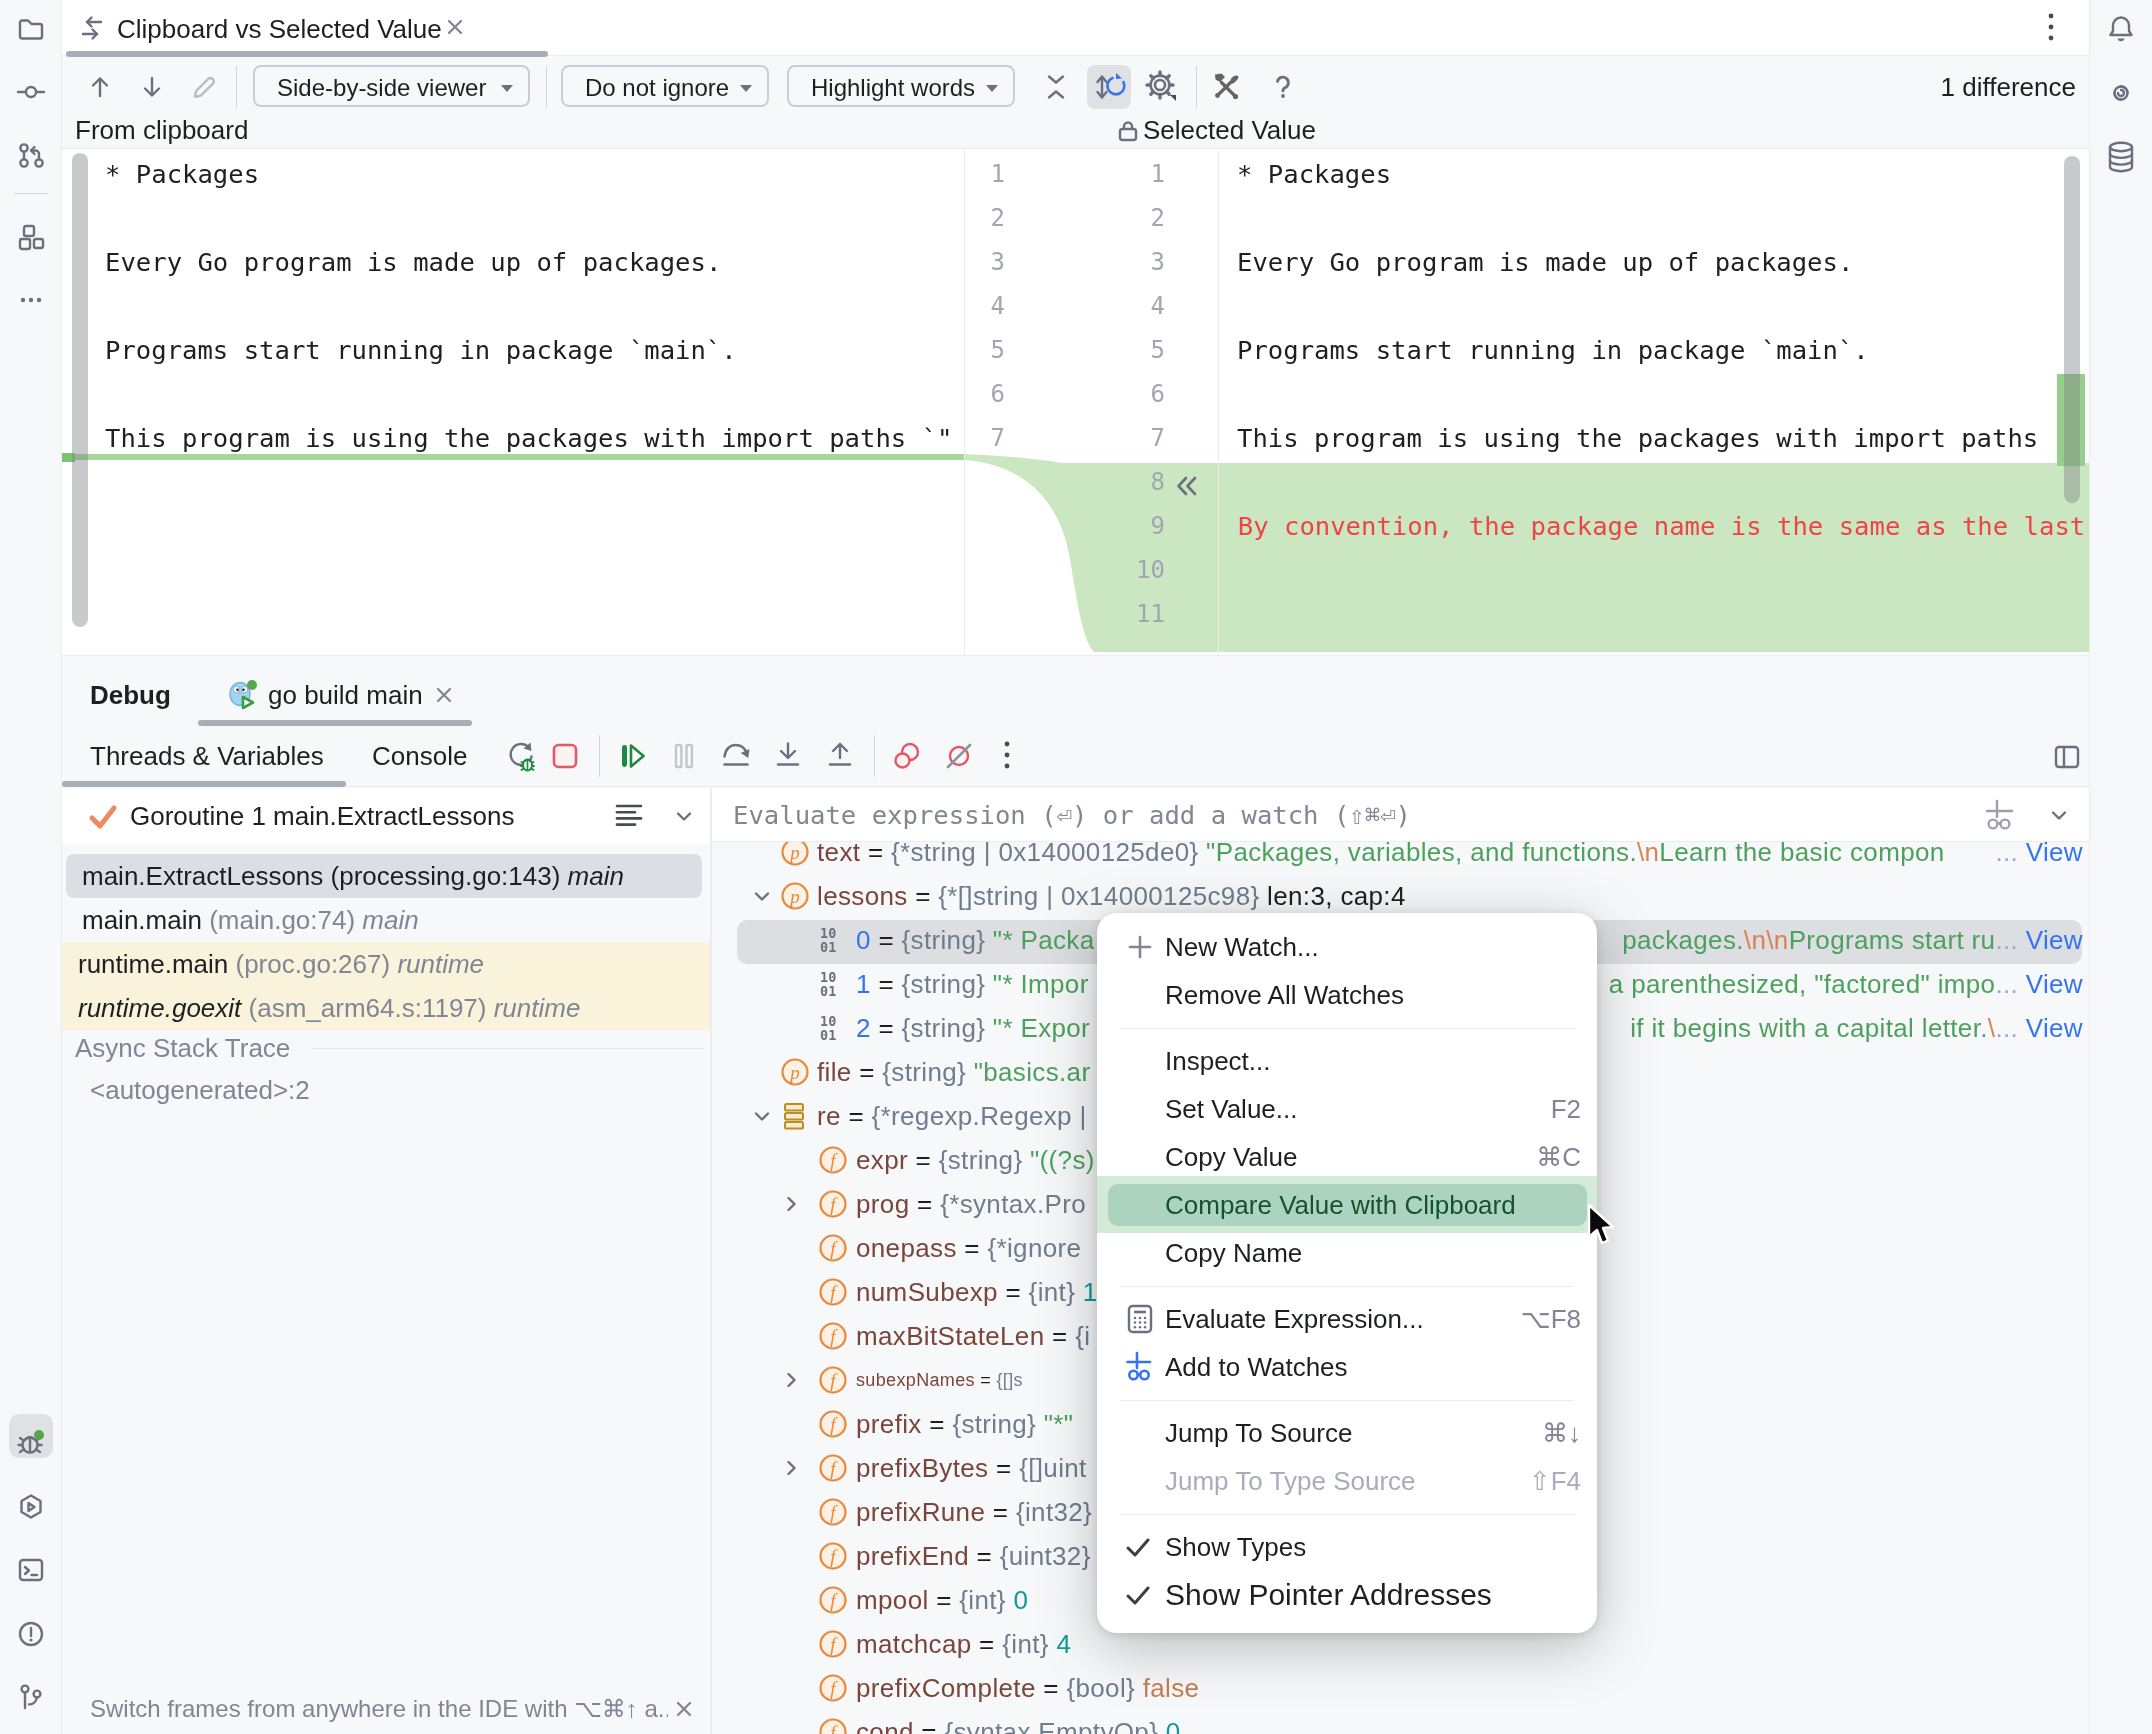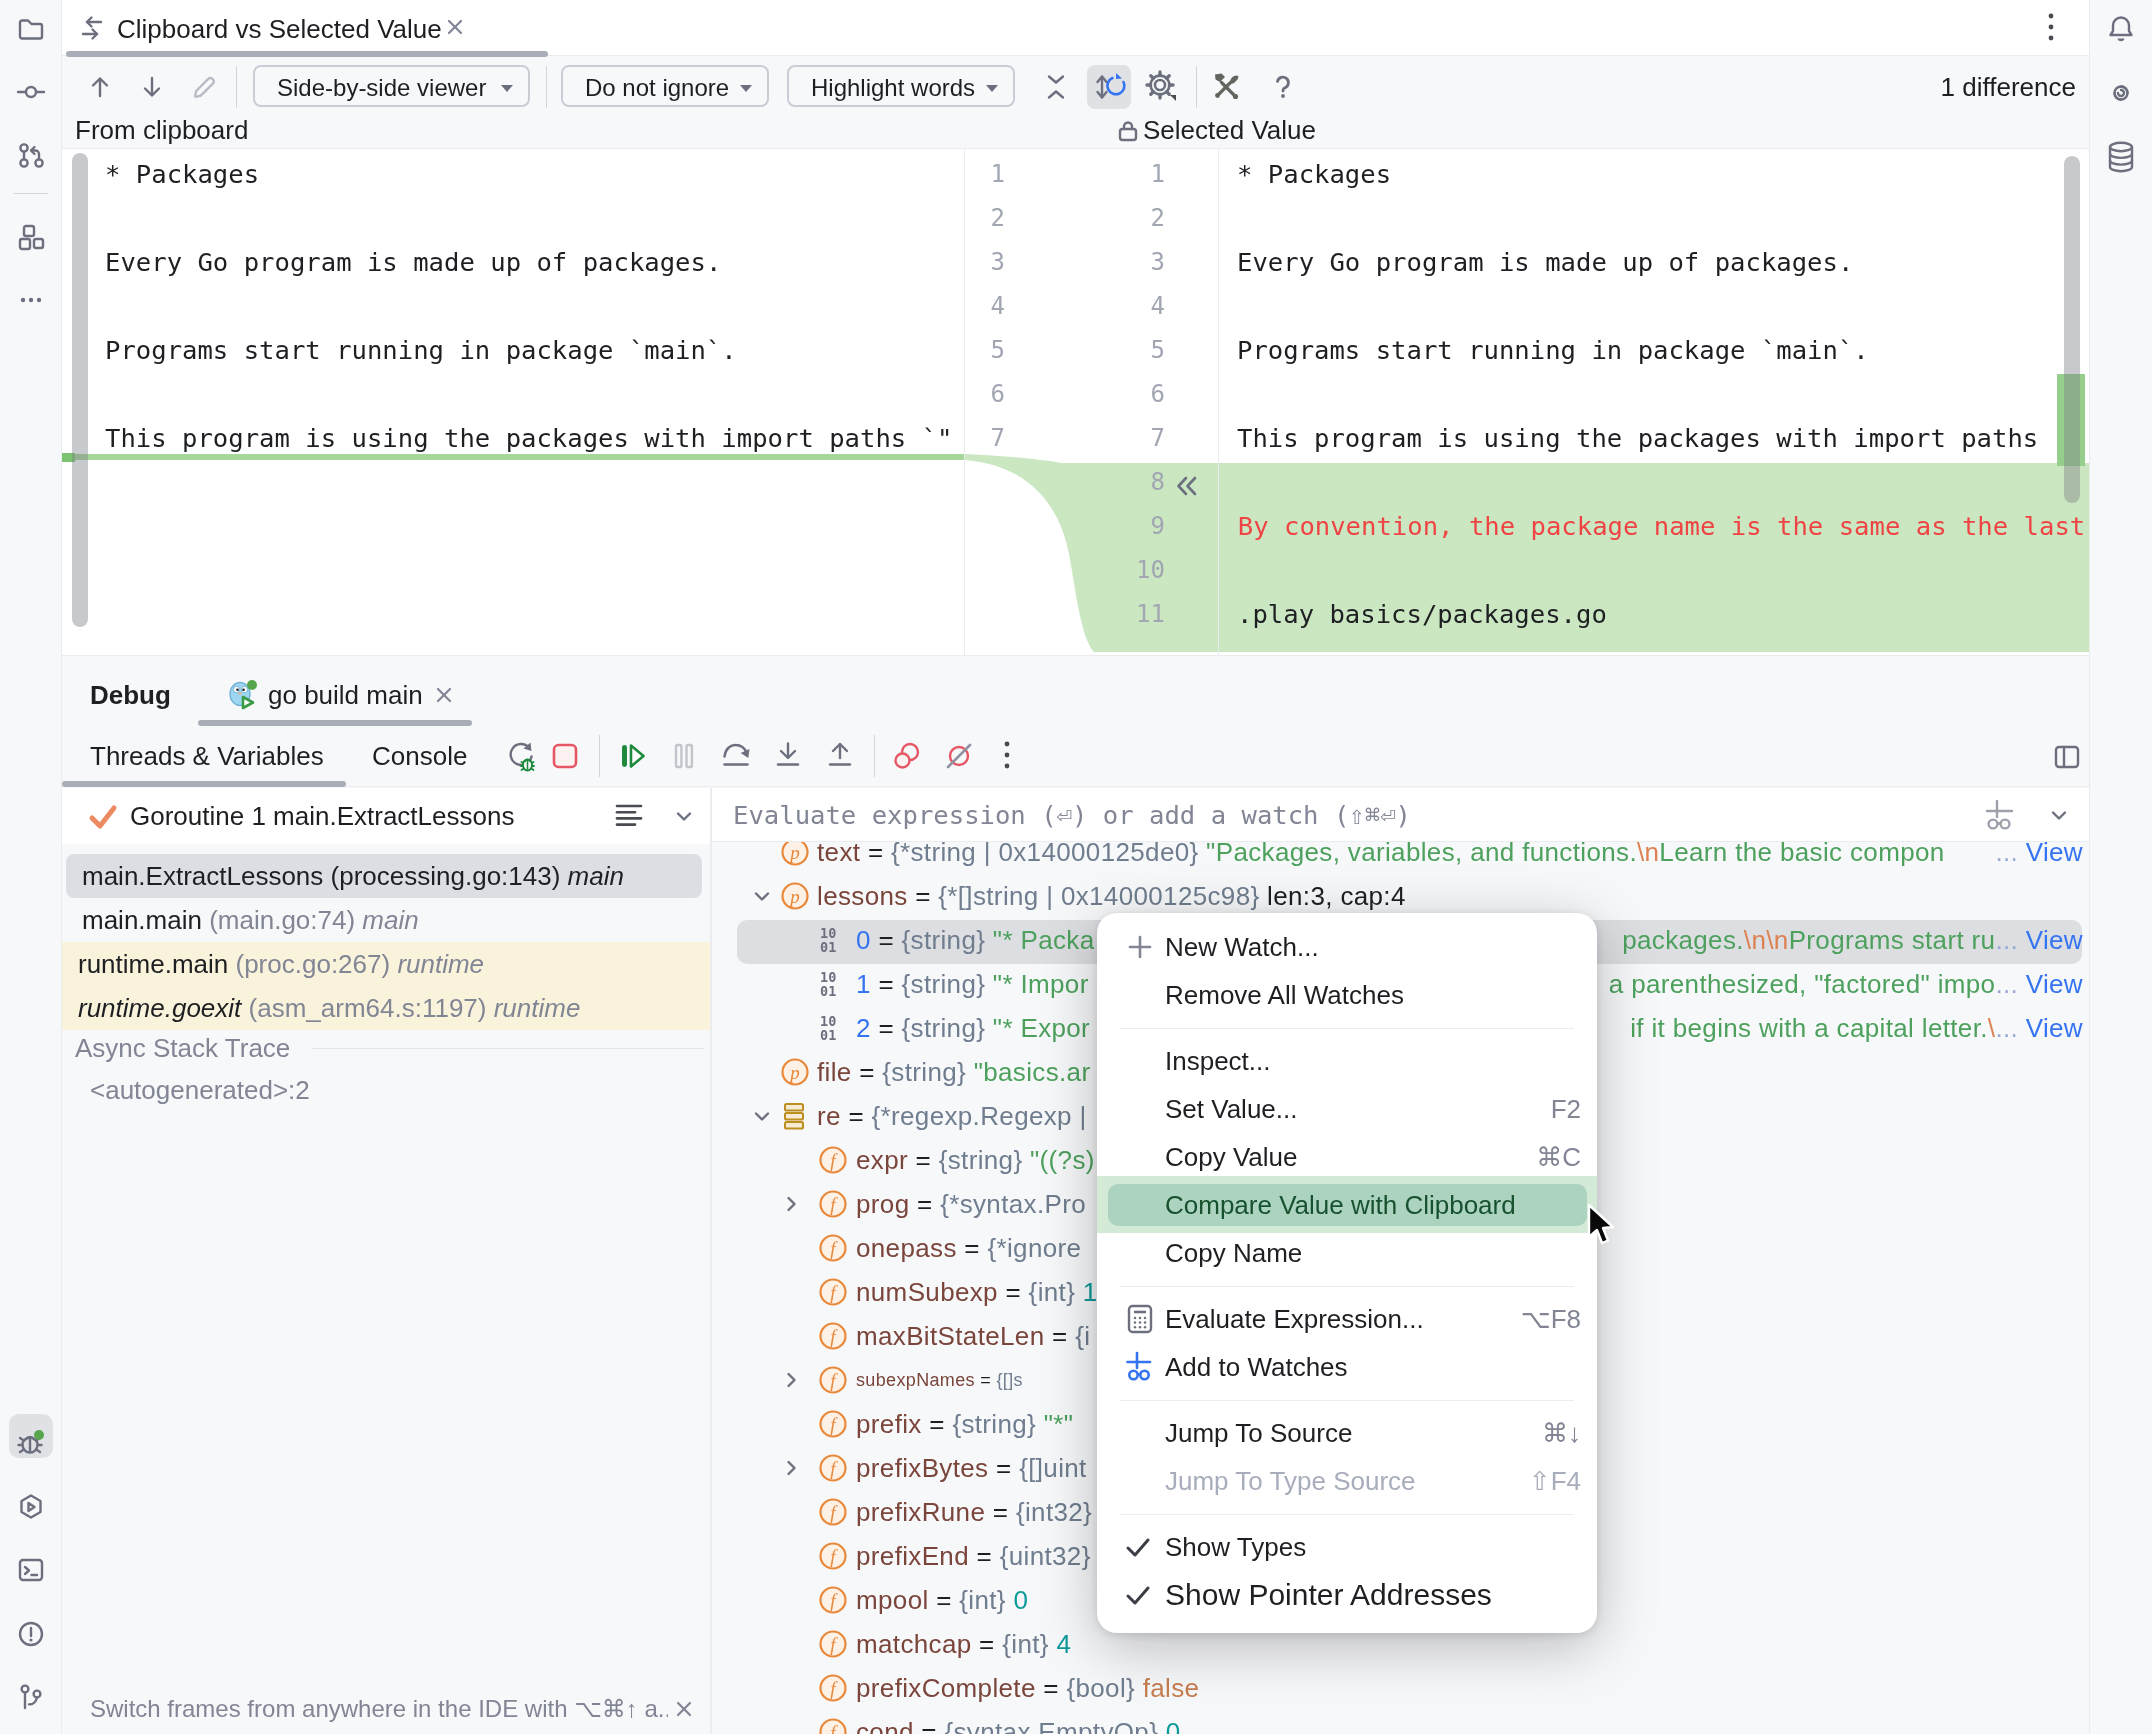--- a/index.html
+++ b/index.html
@@ -286,21 +286,20 @@
 <div style="position:absolute;left:1065px;top:284px;width:100px;height:44px;line-height:44px;font-family:'DejaVu Sans Mono','DejaVu Sans',monospace;font-size:25.6px;font-size:24px;color:#a1a6b2;text-align:right;white-space:pre;">4</div>
 <div style="position:absolute;left:1237px;top:328px;width:849px;height:44px;line-height:44px;font-family:'DejaVu Sans Mono','DejaVu Sans',monospace;font-size:25.6px;color:#1e1f22;white-space:pre;overflow:hidden;">Programs start running in package `main`.</div>
 <div style="position:absolute;left:1065px;top:328px;width:100px;height:44px;line-height:44px;font-family:'DejaVu Sans Mono','DejaVu Sans',monospace;font-size:25.6px;font-size:24px;color:#a1a6b2;text-align:right;white-space:pre;">5</div>
 <div style="position:absolute;left:1065px;top:372px;width:100px;height:44px;line-height:44px;font-family:'DejaVu Sans Mono','DejaVu Sans',monospace;font-size:25.6px;font-size:24px;color:#a1a6b2;text-align:right;white-space:pre;">6</div>
 <div style="position:absolute;left:1237px;top:416px;width:849px;height:44px;line-height:44px;font-family:'DejaVu Sans Mono','DejaVu Sans',monospace;font-size:25.6px;color:#1e1f22;white-space:pre;overflow:hidden;">This program is using the packages with import paths `"</div>
 <div style="position:absolute;left:1065px;top:416px;width:100px;height:44px;line-height:44px;font-family:'DejaVu Sans Mono','DejaVu Sans',monospace;font-size:25.6px;font-size:24px;color:#a1a6b2;text-align:right;white-space:pre;">7</div>
 <div style="position:absolute;left:1065px;top:460px;width:100px;height:44px;line-height:44px;font-family:'DejaVu Sans Mono','DejaVu Sans',monospace;font-size:25.6px;font-size:24px;color:#a1a6b2;text-align:right;white-space:pre;">8</div>
 <div style="position:absolute;left:1237px;top:504px;width:849px;height:44px;line-height:44px;font-family:'DejaVu Sans Mono','DejaVu Sans',monospace;font-size:25.6px;color:#ef4444;white-space:pre;overflow:hidden;text-align:center;">By convention, the package name is the same as the last</div>
 <div style="position:absolute;left:1065px;top:504px;width:100px;height:44px;line-height:44px;font-family:'DejaVu Sans Mono','DejaVu Sans',monospace;font-size:25.6px;font-size:24px;color:#a1a6b2;text-align:right;white-space:pre;">9</div>
 <div style="position:absolute;left:1065px;top:548px;width:100px;height:44px;line-height:44px;font-family:'DejaVu Sans Mono','DejaVu Sans',monospace;font-size:25.6px;font-size:24px;color:#a1a6b2;text-align:right;white-space:pre;">10</div>
-<div style="position:absolute;left:1237px;top:592px;width:849px;height:44px;line-height:44px;font-family:'DejaVu Sans Mono','DejaVu Sans',monospace;font-size:25.6px;color:#1e1f22;white-space:pre;overflow:hidden;">.play basics/packages.go</div>
 <div style="position:absolute;left:1065px;top:592px;width:100px;height:44px;line-height:44px;font-family:'DejaVu Sans Mono','DejaVu Sans',monospace;font-size:25.6px;font-size:24px;color:#a1a6b2;text-align:right;white-space:pre;">11</div>
 <div style="position:absolute;left:1172px;top:471px;width:30px;height:30px;">
       <svg width="30" height="30" viewBox="0 0 30 30">
         <path d="M14 7 l-7.5 8 7.5 8" stroke="#6c707e" fill="none" stroke-width="2.6" stroke-linecap="round" stroke-linejoin="round"></path>
         <path d="M23 7 l-7.5 8 7.5 8" stroke="#6c707e" fill="none" stroke-width="2.6" stroke-linecap="round" stroke-linejoin="round"></path>
       </svg>
     </div>
 <div style="position:absolute;left:2057px;top:374px;width:28px;height:92px;background:#96cf8b;"></div>
 <div style="position:absolute;left:2064px;top:156px;width:16px;height:347px;background:rgba(123,126,134,0.42);border-radius:8px;"></div>
 <div style="position:absolute;left:62px;top:657px;width:2027px;height:1077px;background:#f7f8fa;"></div>

